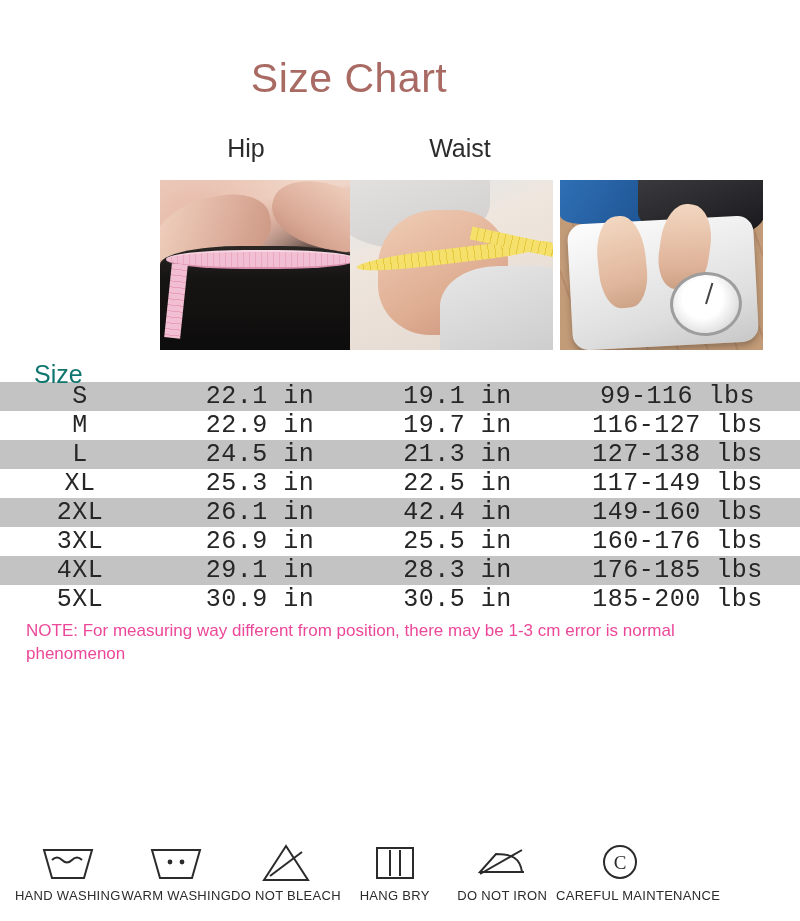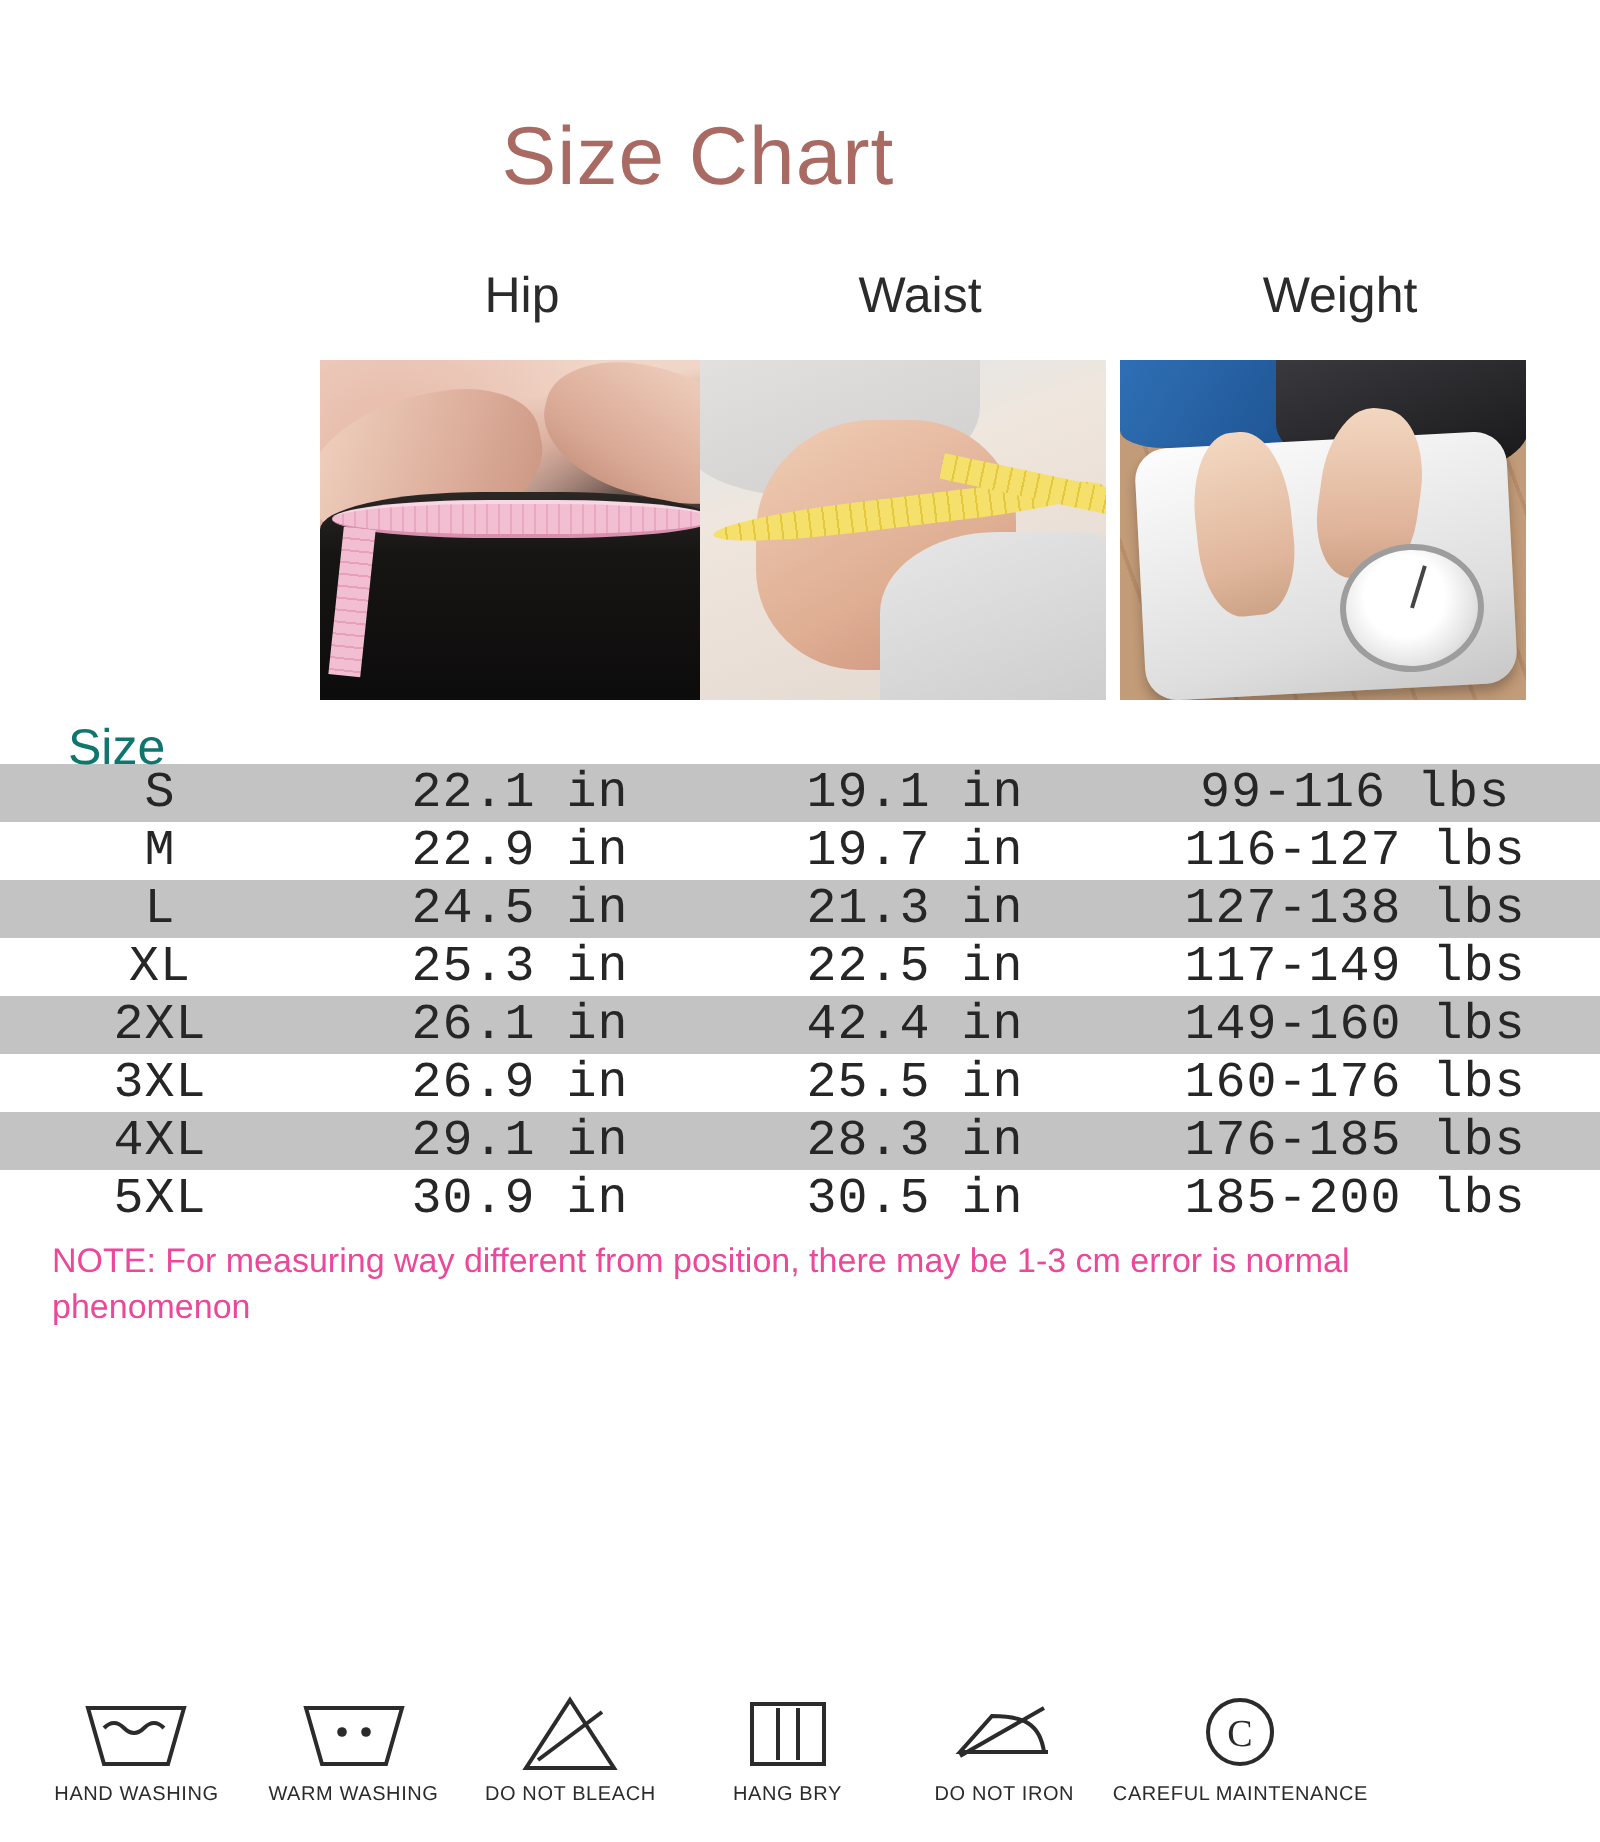--- a/index.html
+++ b/index.html
@@ -34,21 +34,21 @@
     height: 40px;
     margin-top: 35px;
   }
   .head-label {
     position: absolute;
     top: 0;
     font-size: 25px;
     color: #2b2b2b;
     text-align: center;
   }
-  .head-label.hip   { left: 176px; width: 170px; }
+  .head-label.hip   { left: 161px; width: 170px; }
   .head-label.waist { left: 375px; width: 170px; }
   .head-label.weight{ left: 585px; width: 170px; }
 
   .photos {
     position: relative;
     height: 170px;
     margin-top: 6px;
   }
   .photo {
     position: absolute;
@@ -242,38 +242,37 @@
     width: 128px;
     text-align: center;
   }
   .care-ico {
     height: 52px;
     display: flex;
     align-items: center;
     justify-content: center;
   }
   .care-cap {
-    font-size: 10px;
+    font-size: 13px;
     color: #2b2b2b;
     letter-spacing: 0.3px;
     white-space: nowrap;
   }
   svg { display: block; }
 </style>
 </head>
 <body>
 
 <div class="page">
 
   <div class="title">Size Chart</div>
 
   <div class="head-labels">
     <div class="head-label hip">Hip</div>
     <div class="head-label waist">Waist</div>
-    <div class="head-label weight">Weight</div>
   </div>
 
   <div class="photos">
 
     <div class="photo p1">
       <div class="ph1-bg"></div>
       <div class="ph1-arm"></div>
       <div class="ph1-arm2"></div>
       <div class="ph1-waist"></div>
       <div class="ph1-tape"></div>

